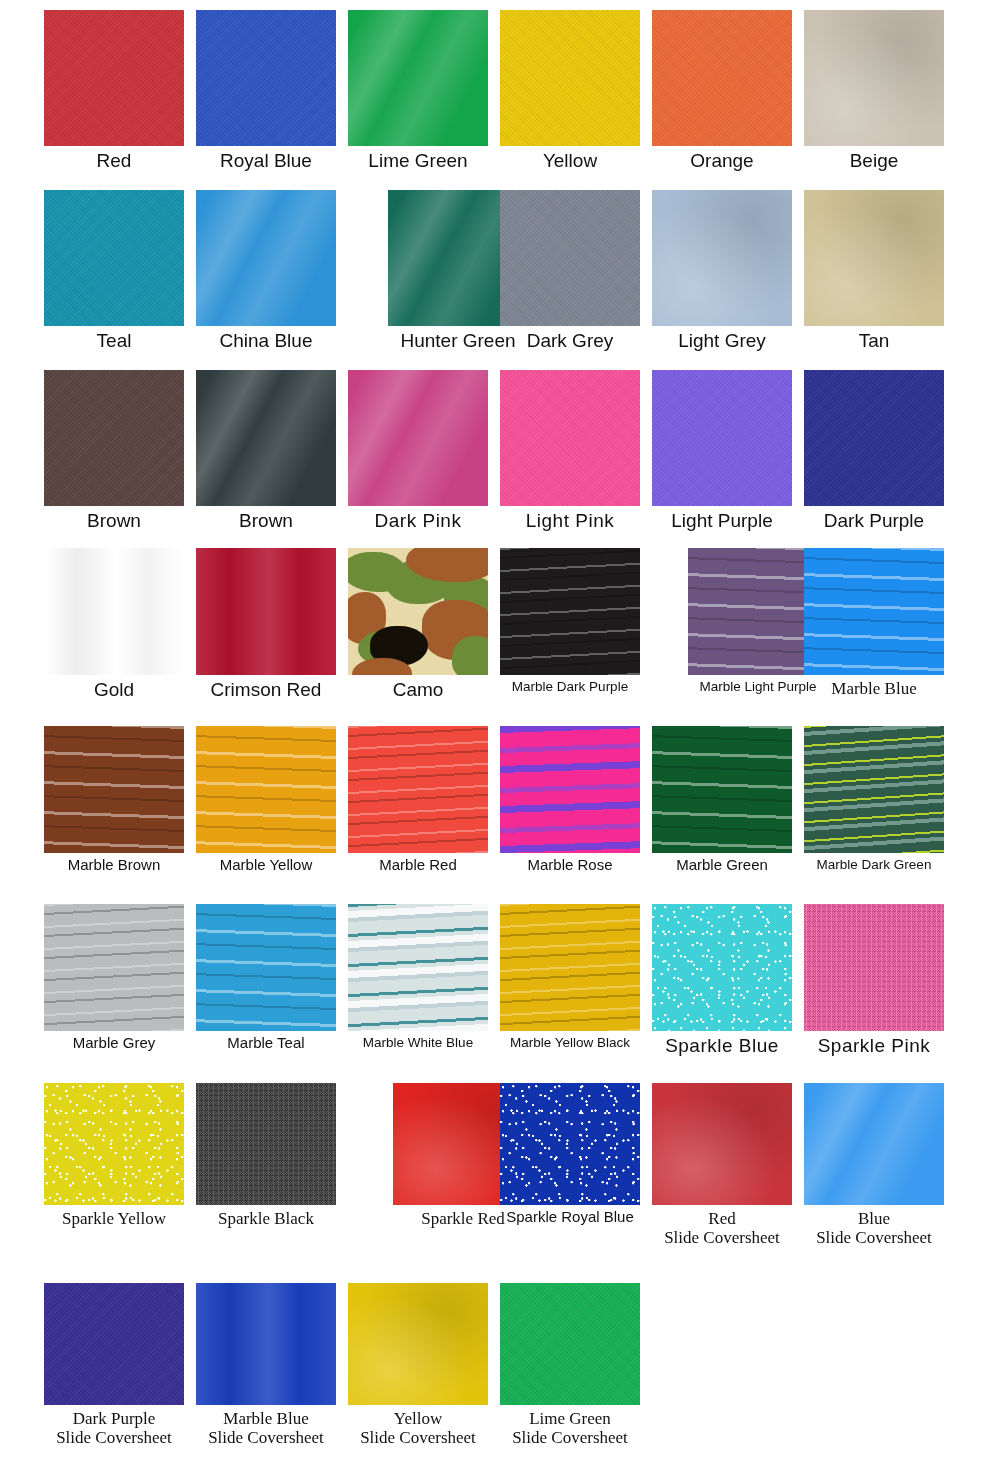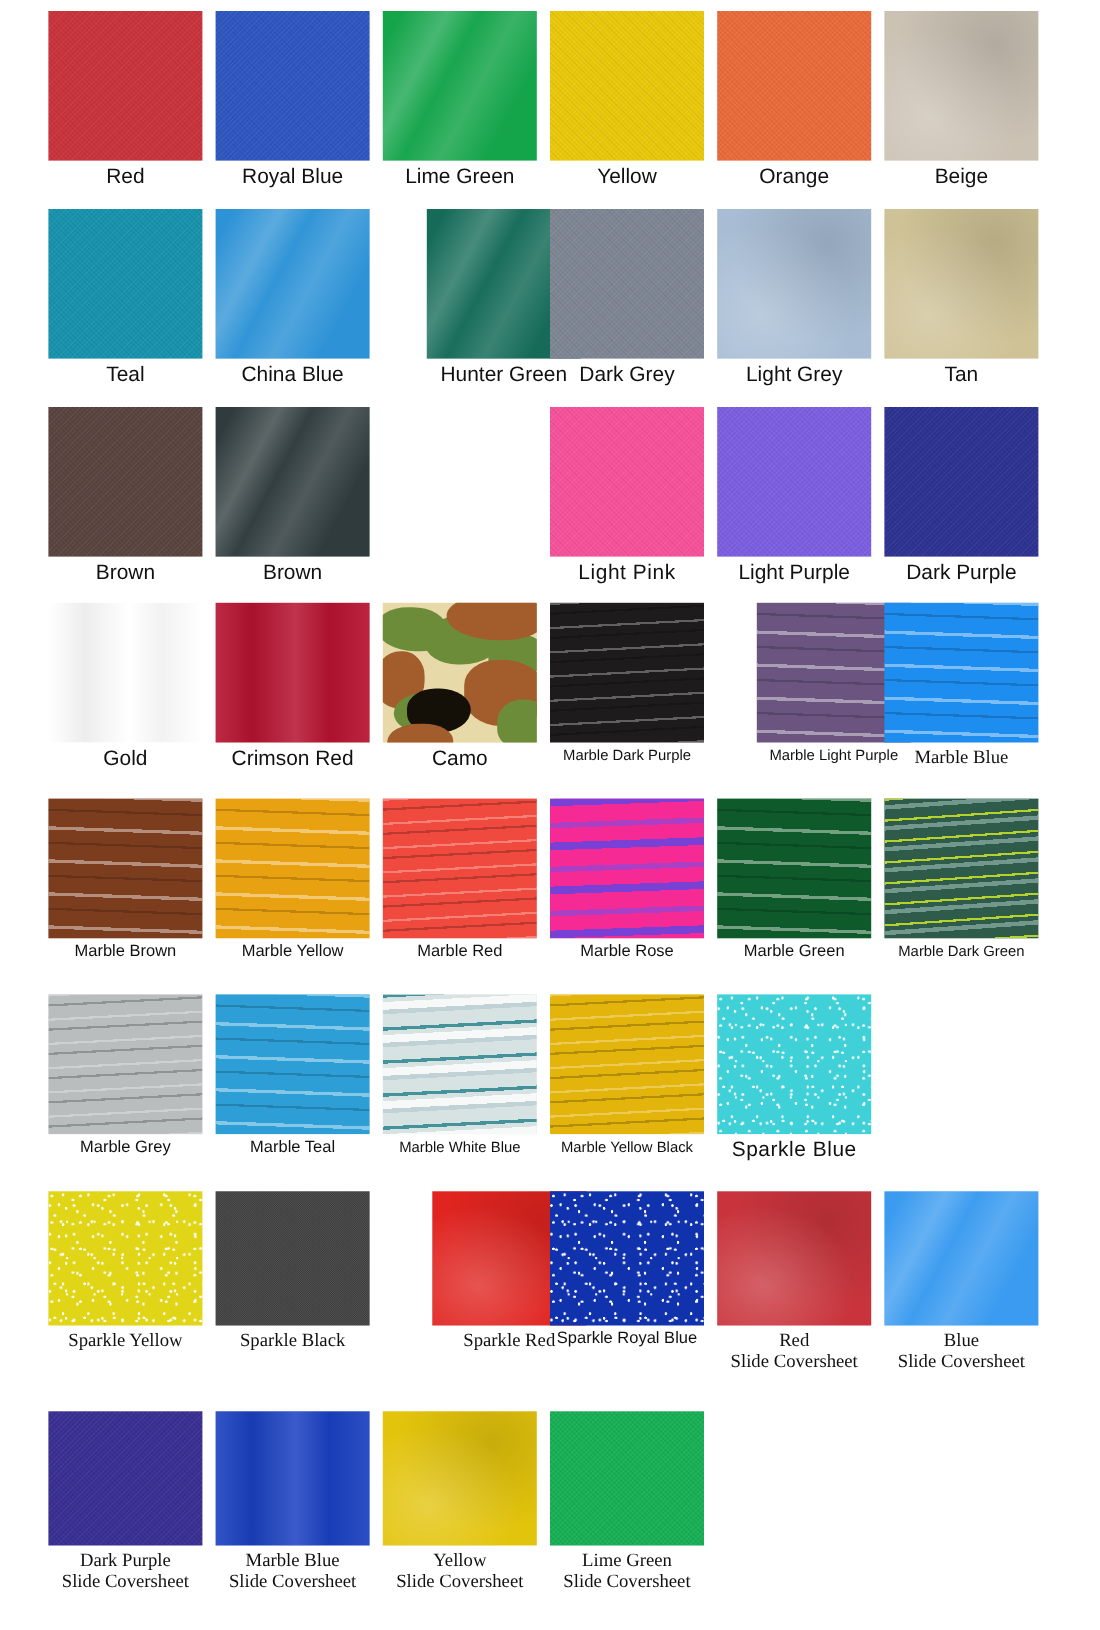--- a/index.html
+++ b/index.html
@@ -180,20 +180,26 @@
         <div class="tex weave sheen-soft"></div>
       </div>
       <div class="label fs-lg">Brown</div>
     </div>
     <div class="cell" style="left: 196px; top: 370px;">
       <div class="swatch" style="width: 140px; height: 136px; background: rgb(47, 59, 61);">
         <div class="tex sheen-diag"></div>
       </div>
       <div class="label fs-lg">Brown</div>
     </div>
+    <div class="cell" style="left: 348px; top: 370px;">
+      <div class="swatch" style="width: 140px; height: 136px; background: rgb(199, 65, 132);">
+        <div class="tex sheen-diag"></div>
+      </div>
+      <div class="label fs-lg sp">Dark Pink</div>
+    </div>
     <div class="cell" style="left: 500px; top: 370px;">
       <div class="swatch" style="width: 140px; height: 136px; background: rgb(245, 82, 154);">
         <div class="tex weave"></div>
       </div>
       <div class="label fs-lg sp">Light Pink</div>
     </div>
     <div class="cell" style="left: 652px; top: 370px;">
       <div class="swatch" style="width: 140px; height: 136px; background: rgb(123, 95, 224);">
         <div class="tex weave"></div>
       </div>
@@ -311,20 +317,26 @@
         <div class="tex marble"></div>
       </div>
       <div class="label fs-xs">Marble Yellow Black</div>
     </div>
     <div class="cell" style="left: 652px; top: 904px;">
       <div class="swatch" style="width: 140px; height: 127px; background: rgb(63, 208, 216);">
         <div class="tex glitter"></div>
       </div>
       <div class="label fs-lg sp">Sparkle Blue</div>
     </div>
+    <div class="cell" style="left: 804px; top: 904px;">
+      <div class="swatch" style="width: 140px; height: 127px; background: rgb(239, 91, 161);">
+        <div class="tex grain"></div>
+      </div>
+      <div class="label fs-lg sp">Sparkle Pink</div>
+    </div>
     <div class="cell" style="left: 44px; top: 1083px;">
       <div class="swatch" style="width: 140px; height: 122px; background: rgb(224, 213, 22);">
         <div class="tex glitter"></div>
       </div>
       <div class="label fs-md">Sparkle Yellow</div>
     </div>
     <div class="cell" style="left: 196px; top: 1083px;">
       <div class="swatch" style="width: 140px; height: 122px; background: rgb(59, 59, 59);">
         <div class="tex grain"></div>
       </div>

